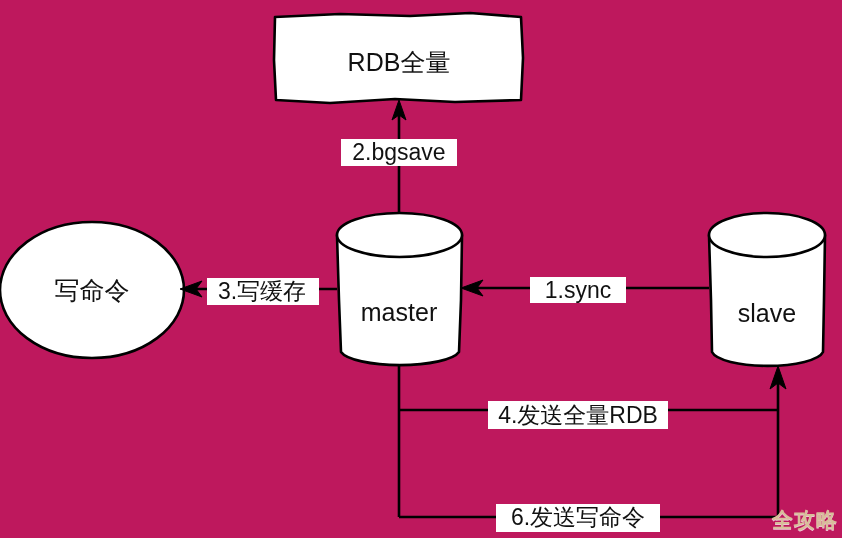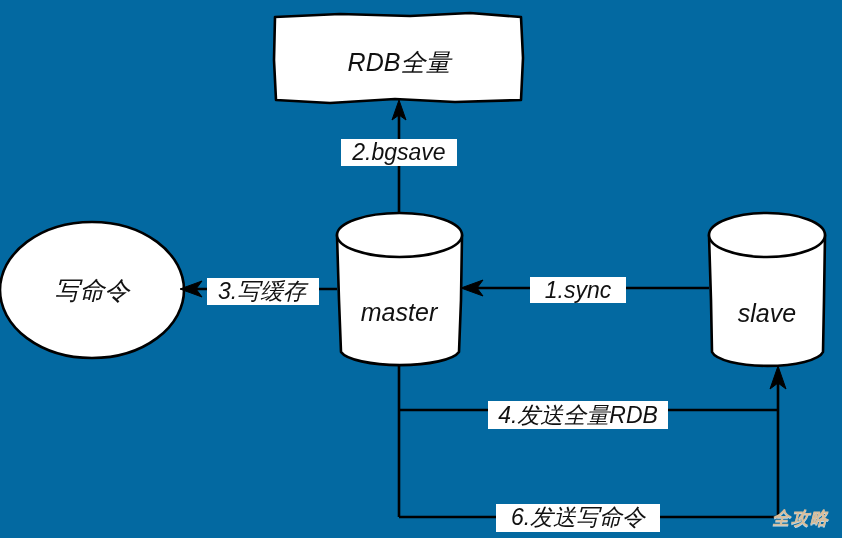--- a/index.html
+++ b/index.html
@@ -7,23 +7,22 @@
     padding: 0;
     background: #ffffff;
   }
   body {
     font-family: "Liberation Sans", "DejaVu Sans", sans-serif;
   }
   #canvas-wrap {
     position: relative;
     width: 842px;
     height: 538px;
-    background: #0369a1;
+    background: #be185d;
     overflow: hidden;
-    font-style: italic;
   }
   #diagram-svg {
     position: absolute;
     left: 0;
     top: 0;
     width: 842px;
     height: 538px;
   }
   .shape-stroke {
     fill: #ffffff;
@@ -59,21 +58,21 @@
     text-anchor: middle;
     dominant-baseline: central;
   }
   .label-bg {
     fill: #ffffff;
     stroke: none;
   }
   .watermark-text {
     position: absolute;
     font-family: "DejaVu Sans", "Liberation Sans", sans-serif;
-    font-size: 18px;
+    font-size: 21px;
     font-weight: bold;
     letter-spacing: 1px;
     color: #d8bd9a;
     text-shadow: 0 1px 0 rgba(255,255,255,0.75);
     white-space: nowrap;
     pointer-events: none;
     user-select: none;
   }
 </style>
 </head>

